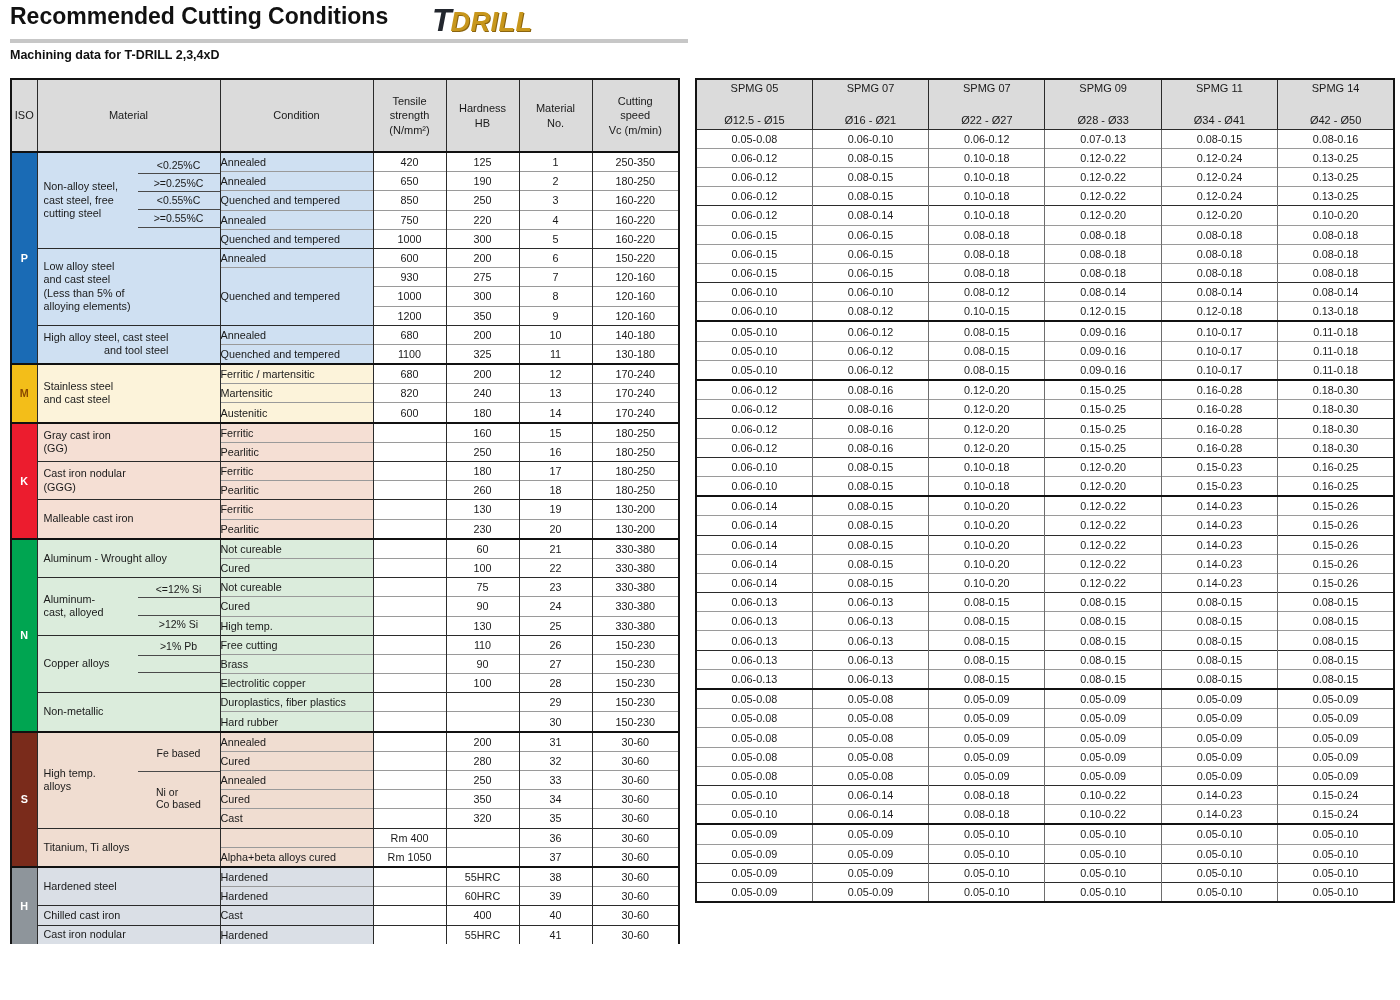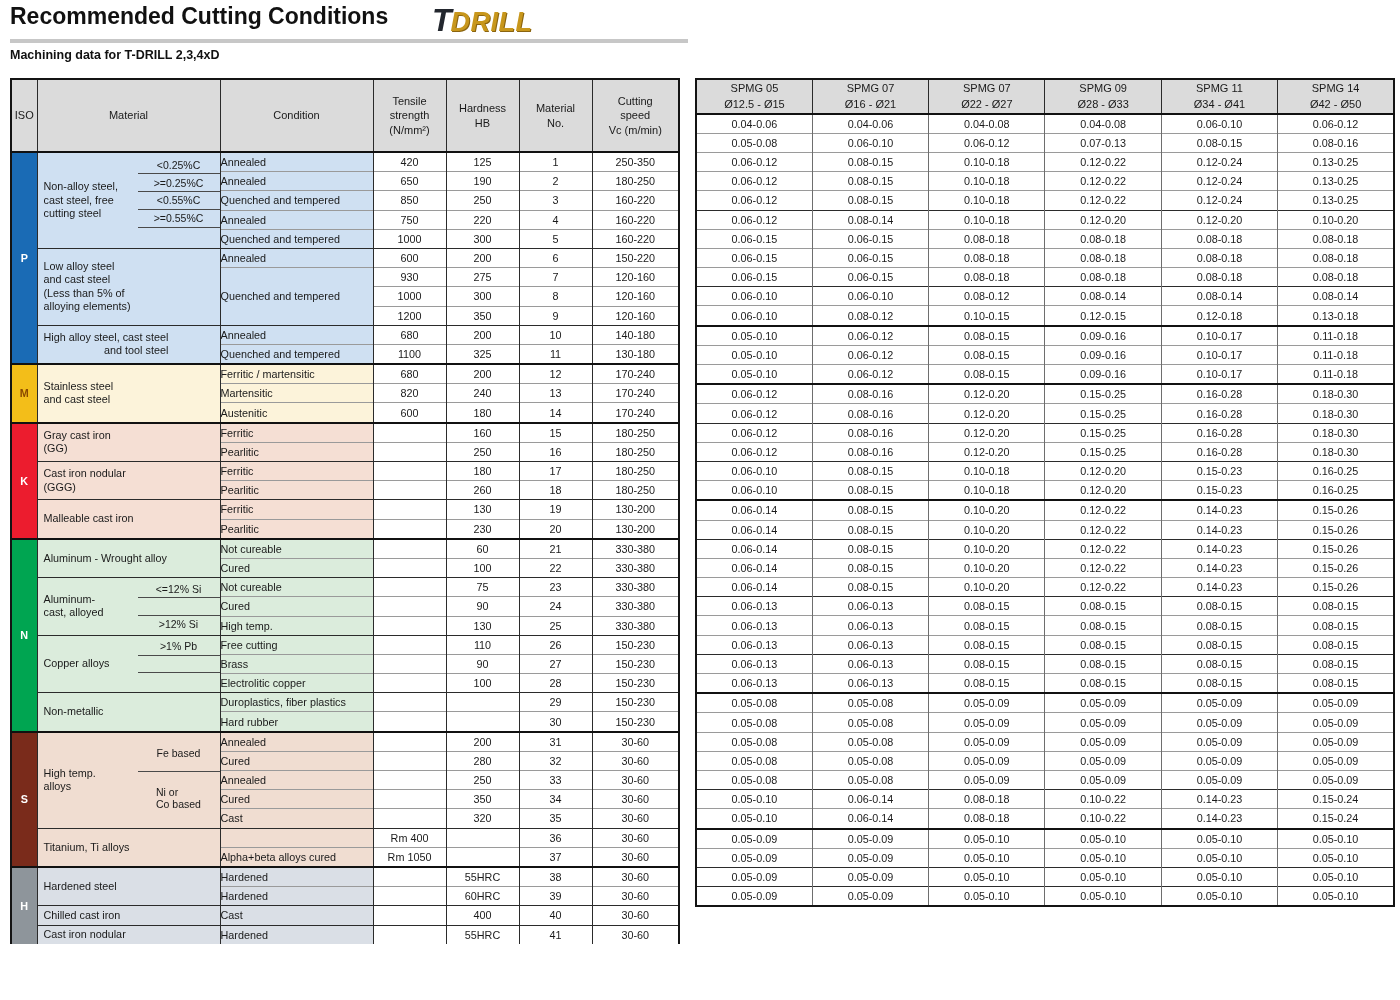--- a/index.html
+++ b/index.html
@@ -17,21 +17,21 @@
 
   table{border-collapse:collapse;table-layout:fixed;border:2px solid #141414;}
   th{background:#dbdbdb;border:1px solid #2b2b2b;font-weight:normal;font-size:11px;
      white-space:pre-line;line-height:1.3;padding:1px 2px;text-align:center;vertical-align:middle;}
   .lt{width:668px;}
   .lt thead th{height:69px;}
   .rt{width:700px;}
   .rt tr.h1 th{height:37px;}
   .rt tr.h2 th{height:29px;}
   .rt .col-name{font-size:11px;}
-  .rt .col-range{font-size:11px;margin-top:2px;}
+  .rt .col-range{font-size:11px;margin-top:18px;}
 
   .lt td{border-left:1px solid #2b2b2b;border-right:1px solid #2b2b2b;border-top:1px solid #9a9a9a;
          font-size:10.8px;vertical-align:middle;padding:0;}
   .rt td{border-left:1px solid #6e6e6e;border-right:1px solid #6e6e6e;border-top:1px solid #9a9a9a;
          font-size:10.8px;text-align:center;height:18.2px;padding:0 2px;vertical-align:middle;}
   tr.gs td{border-top:1.6px solid #2b2b2b;}
   tr.is td{border-top:2.2px solid #111;}
 
   .iso-cell{text-align:center;font-weight:bold;font-size:12px;}
   .num-cell{text-align:center;height:18.2px;background:#fff;}
@@ -505,28 +505,20 @@
         <tr class="h2">
             <th><div class="col-name">SPMG 05</div><div class="col-range">Ø12.5 - Ø15</div></th>
             <th><div class="col-name">SPMG 07</div><div class="col-range">Ø16 - Ø21</div></th>
             <th><div class="col-name">SPMG 07</div><div class="col-range">Ø22 - Ø27</div></th>
             <th><div class="col-name">SPMG 09</div><div class="col-range">Ø28 - Ø33</div></th>
             <th><div class="col-name">SPMG 11</div><div class="col-range">Ø34 - Ø41</div></th>
             <th><div class="col-name">SPMG 14</div><div class="col-range">Ø42 - Ø50</div></th>
           </tr>
       </thead>
       <tbody>
-          <tr class="gs is">
-            <td>0.04-0.06</td>
-            <td>0.04-0.06</td>
-            <td>0.04-0.08</td>
-            <td>0.04-0.08</td>
-            <td>0.06-0.10</td>
-            <td>0.06-0.12</td>
-          </tr>
           <tr>
             <td>0.05-0.08</td>
             <td>0.06-0.10</td>
             <td>0.06-0.12</td>
             <td>0.07-0.13</td>
             <td>0.08-0.15</td>
             <td>0.08-0.16</td>
           </tr>
           <tr>
             <td>0.06-0.12</td>

